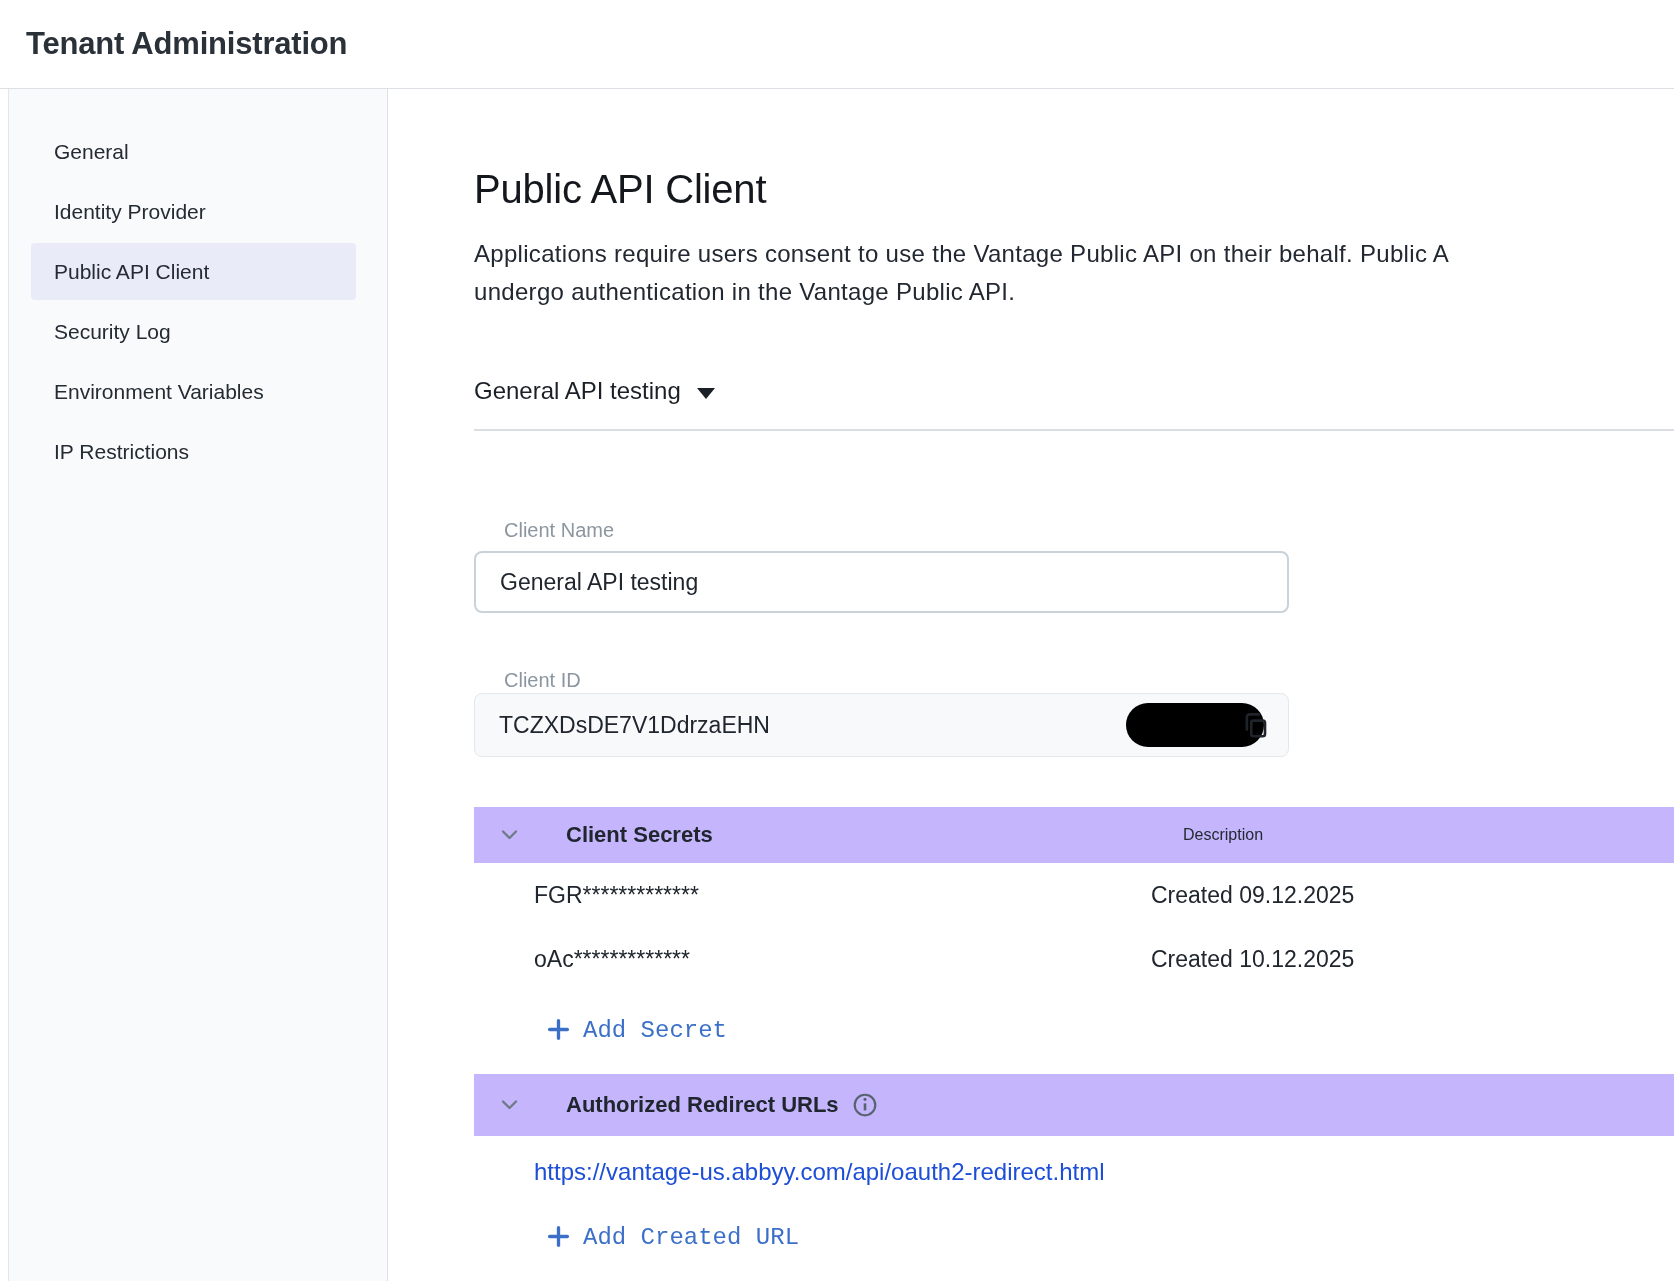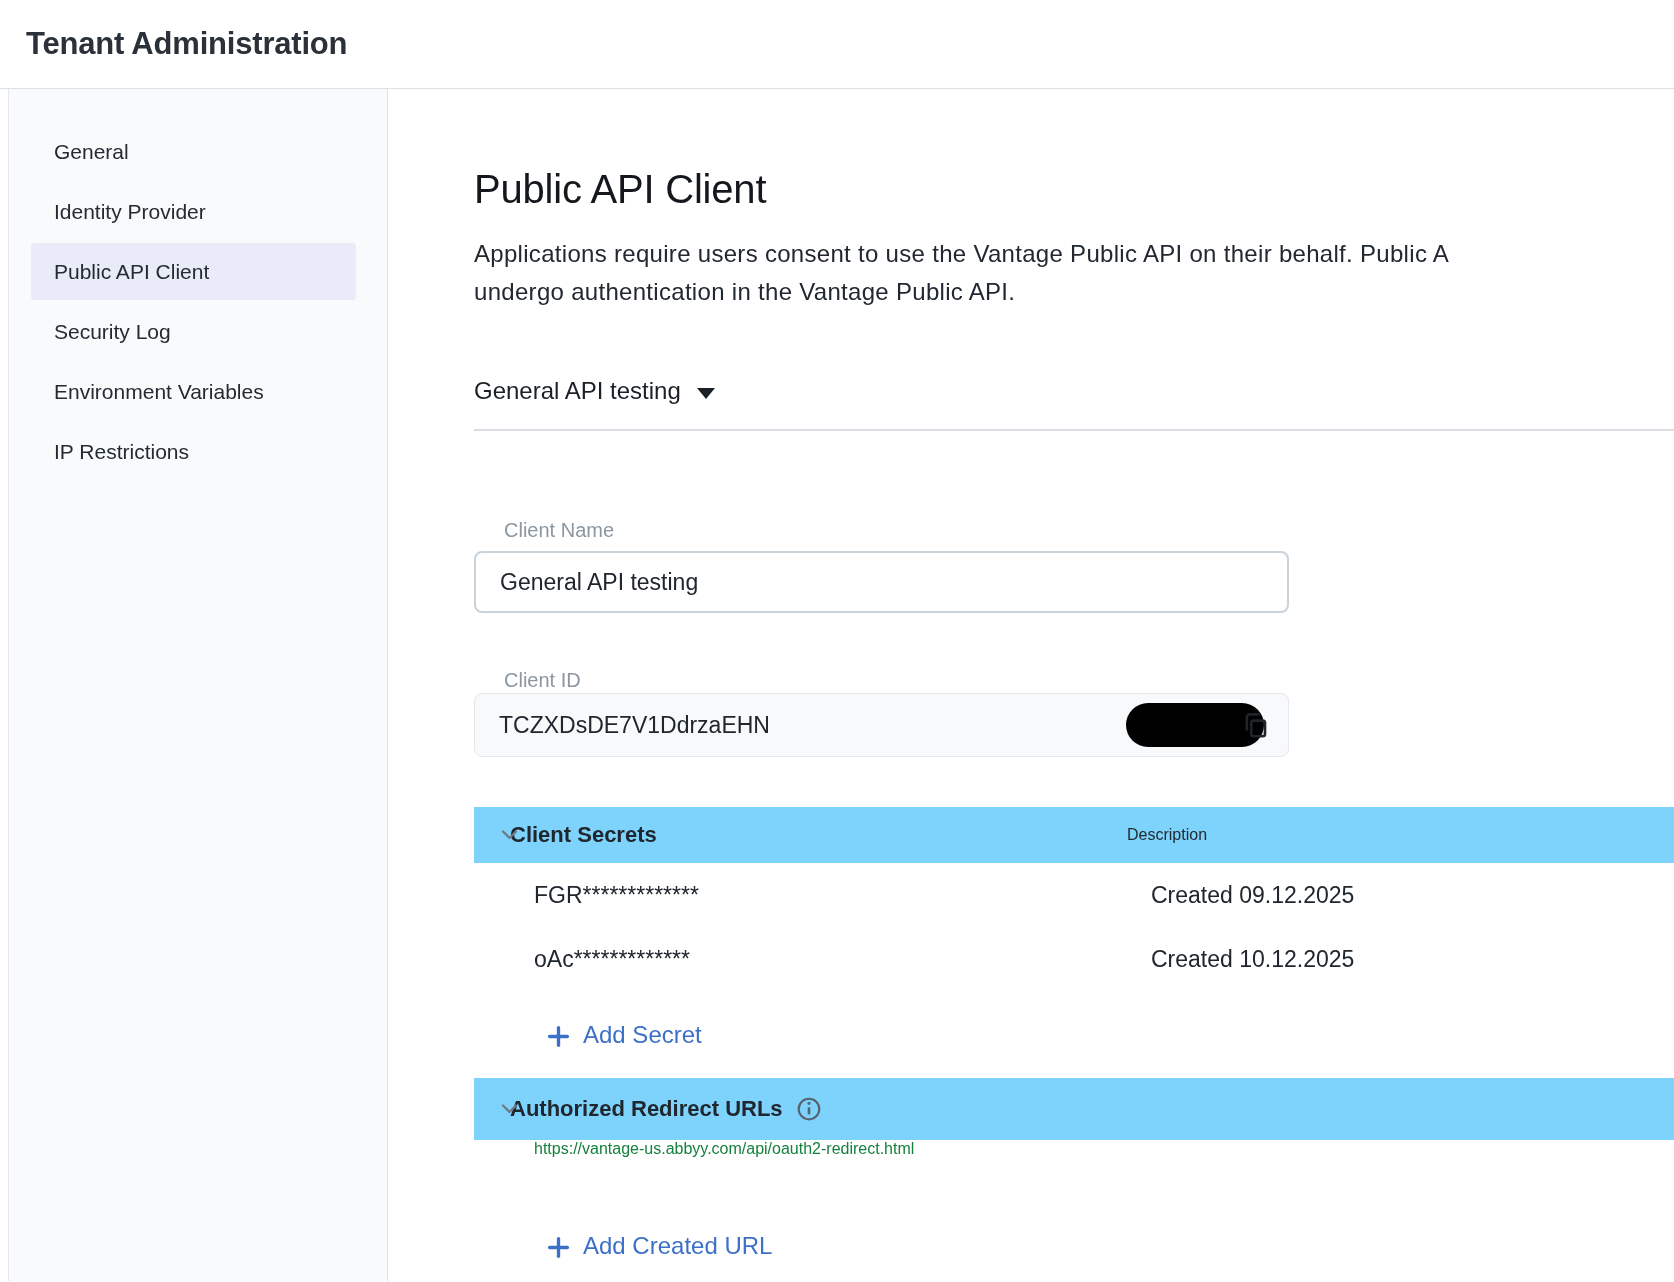--- a/index.html
+++ b/index.html
@@ -120,49 +120,49 @@
     position: absolute; right: 16px; top: 50%; transform: translateY(-50%);
     width: 34px; height: 34px;
     display: flex; align-items: center; justify-content: center;
     cursor: pointer; background: transparent; border: none; padding: 0;
   }
 
   
   .band {
     position: relative;
     width: 100%;
-    background: #7dd3fc;
+    background: #c4b5fd;
     display: grid; grid-template-columns: 617px 1fr;
     align-items: center;
-    padding-left: 36px;
+    padding-left: 92px;
   }
   .band .chev { position: absolute; left: 27px; top: 50%; transform: translateY(-50%); display: flex; cursor: pointer; }
   .band-secrets { margin-top: 50px; height: 56px; }
   .band-redirects { margin-top: 25px; height: 62px; grid-template-columns: 1fr; }
   .band .band-title { font-size: 22px; font-weight: 700; color: #20262E; display: inline-flex; align-items: center; }
   .band .col-header { font-size: 16px; font-weight: 400; color: #232A31; }
   .info-wrap { margin-left: 13px; display: inline-flex; cursor: pointer; }
 
   .data-row {
     display: grid; grid-template-columns: 617px 1fr;
     align-items: center;
     padding-left: 60px;
     height: 64px;
     font-size: 23px; color: #20262E;
   }
-  .url-row { height: 72px; display: flex; align-items: flex-start; padding-left: 60px; font-size: 16px; color: #15803d; }
+  .url-row { height: 72px; display: flex; align-items: center; padding-left: 60px; font-size: 24px; color: #1d4ed8; }
 
   .add-link {
     margin: 26px 0 0 72px;
     height: 32px;
-    display: inline-flex; align-items: flex-end;
+    display: inline-flex; align-items: flex-start;
     color: #3C70C8; font-size: 24px;
     cursor: pointer;
     background: transparent; border: none; padding: 0;
-    font-family: Liberation Sans, sans-serif;
+    font-family: Liberation Mono, monospace;
   }
   .add-link.redirect { margin-top: 16px; }
   .add-link .plus { margin-right: 12px; display: flex; }
 </style>
 </head>
 <body>
 
 <header class="app-header">
   <div class="title">Tenant Administration</div>
 </header>

